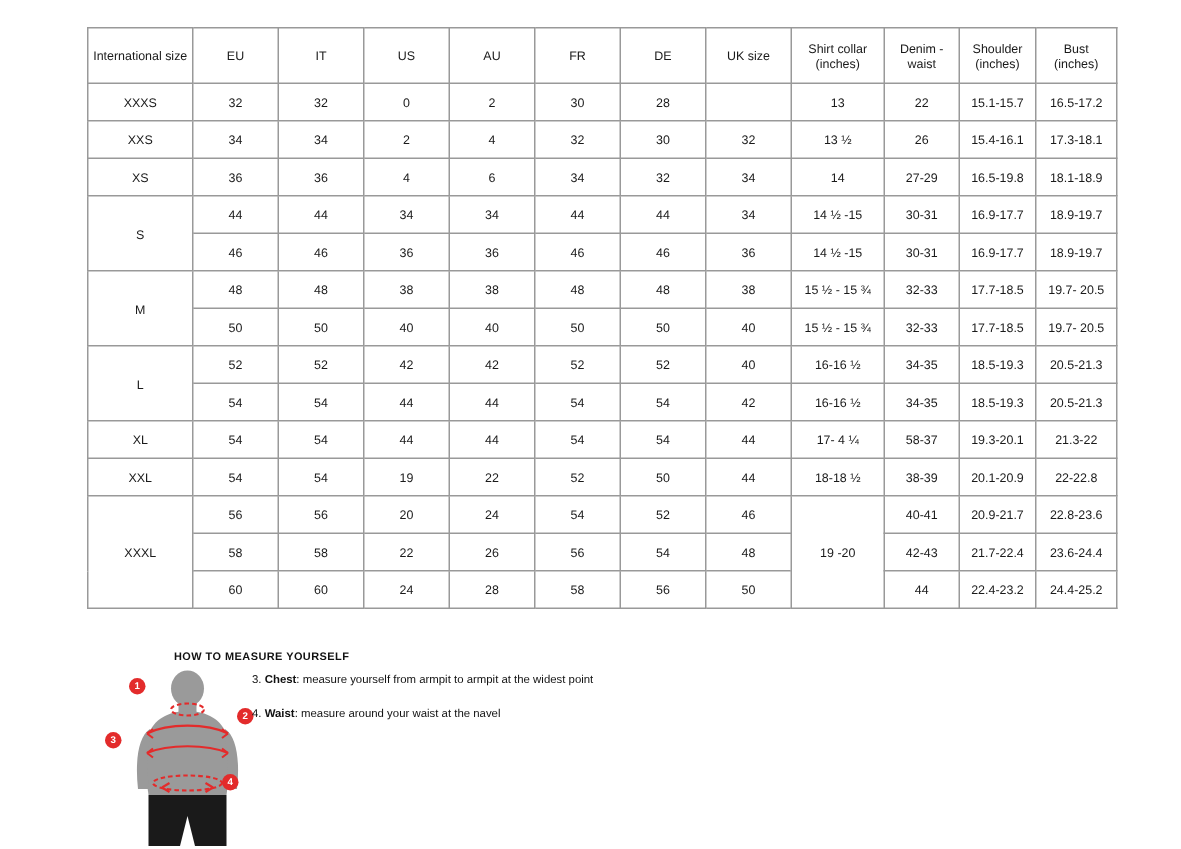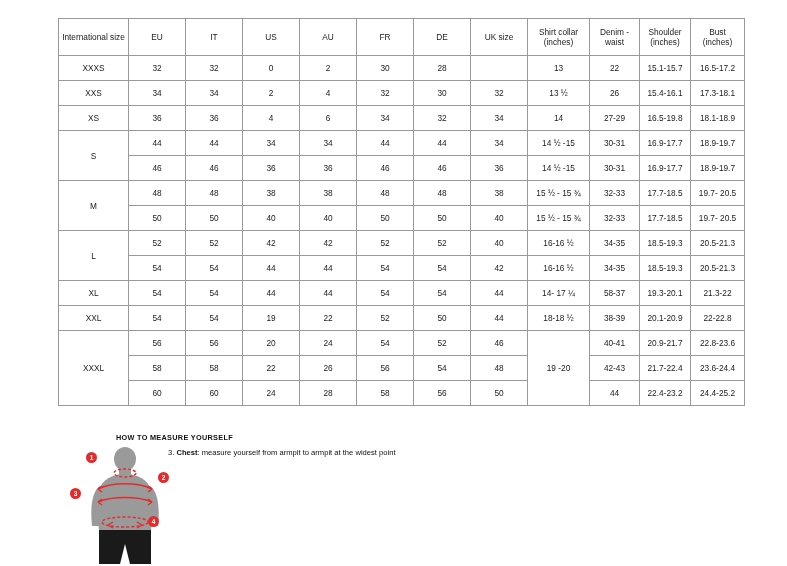--- a/index.html
+++ b/index.html
@@ -280,21 +280,21 @@
 
       <tr>
         <td class="rowlabel">XL</td>
         <td>54</td>
         <td>54</td>
         <td>44</td>
         <td>44</td>
         <td>54</td>
         <td>54</td>
         <td>44</td>
-        <td>14- 17 ¼</td>
+        <td>17- 4 ¼</td>
         <td>58-37</td>
         <td>19.3-20.1</td>
         <td>21.3-22</td>
       </tr>
 
       <tr>
         <td class="rowlabel">XXL</td>
         <td>54</td>
         <td>54</td>
         <td>19</td>
@@ -384,15 +384,19 @@
     <div class="bullet" style="left:96px; top:26px;">2</div>
     <div class="bullet" style="left:8px; top:42px;">3</div>
     <div class="bullet" style="left:86px; top:70px;">4</div>
   </div>
 
   <div class="notes">
     <div class="note">
       <span>3.</span>
       <b>Chest</b><span>: measure yourself from armpit to armpit at the widest point</span>
     </div>
+    <div class="note">
+      <span>4.</span>
+      <b>Waist</b><span>: measure around your waist at the navel</span>
+    </div>
   </div>
 
 </div>
 
 </body></html>

